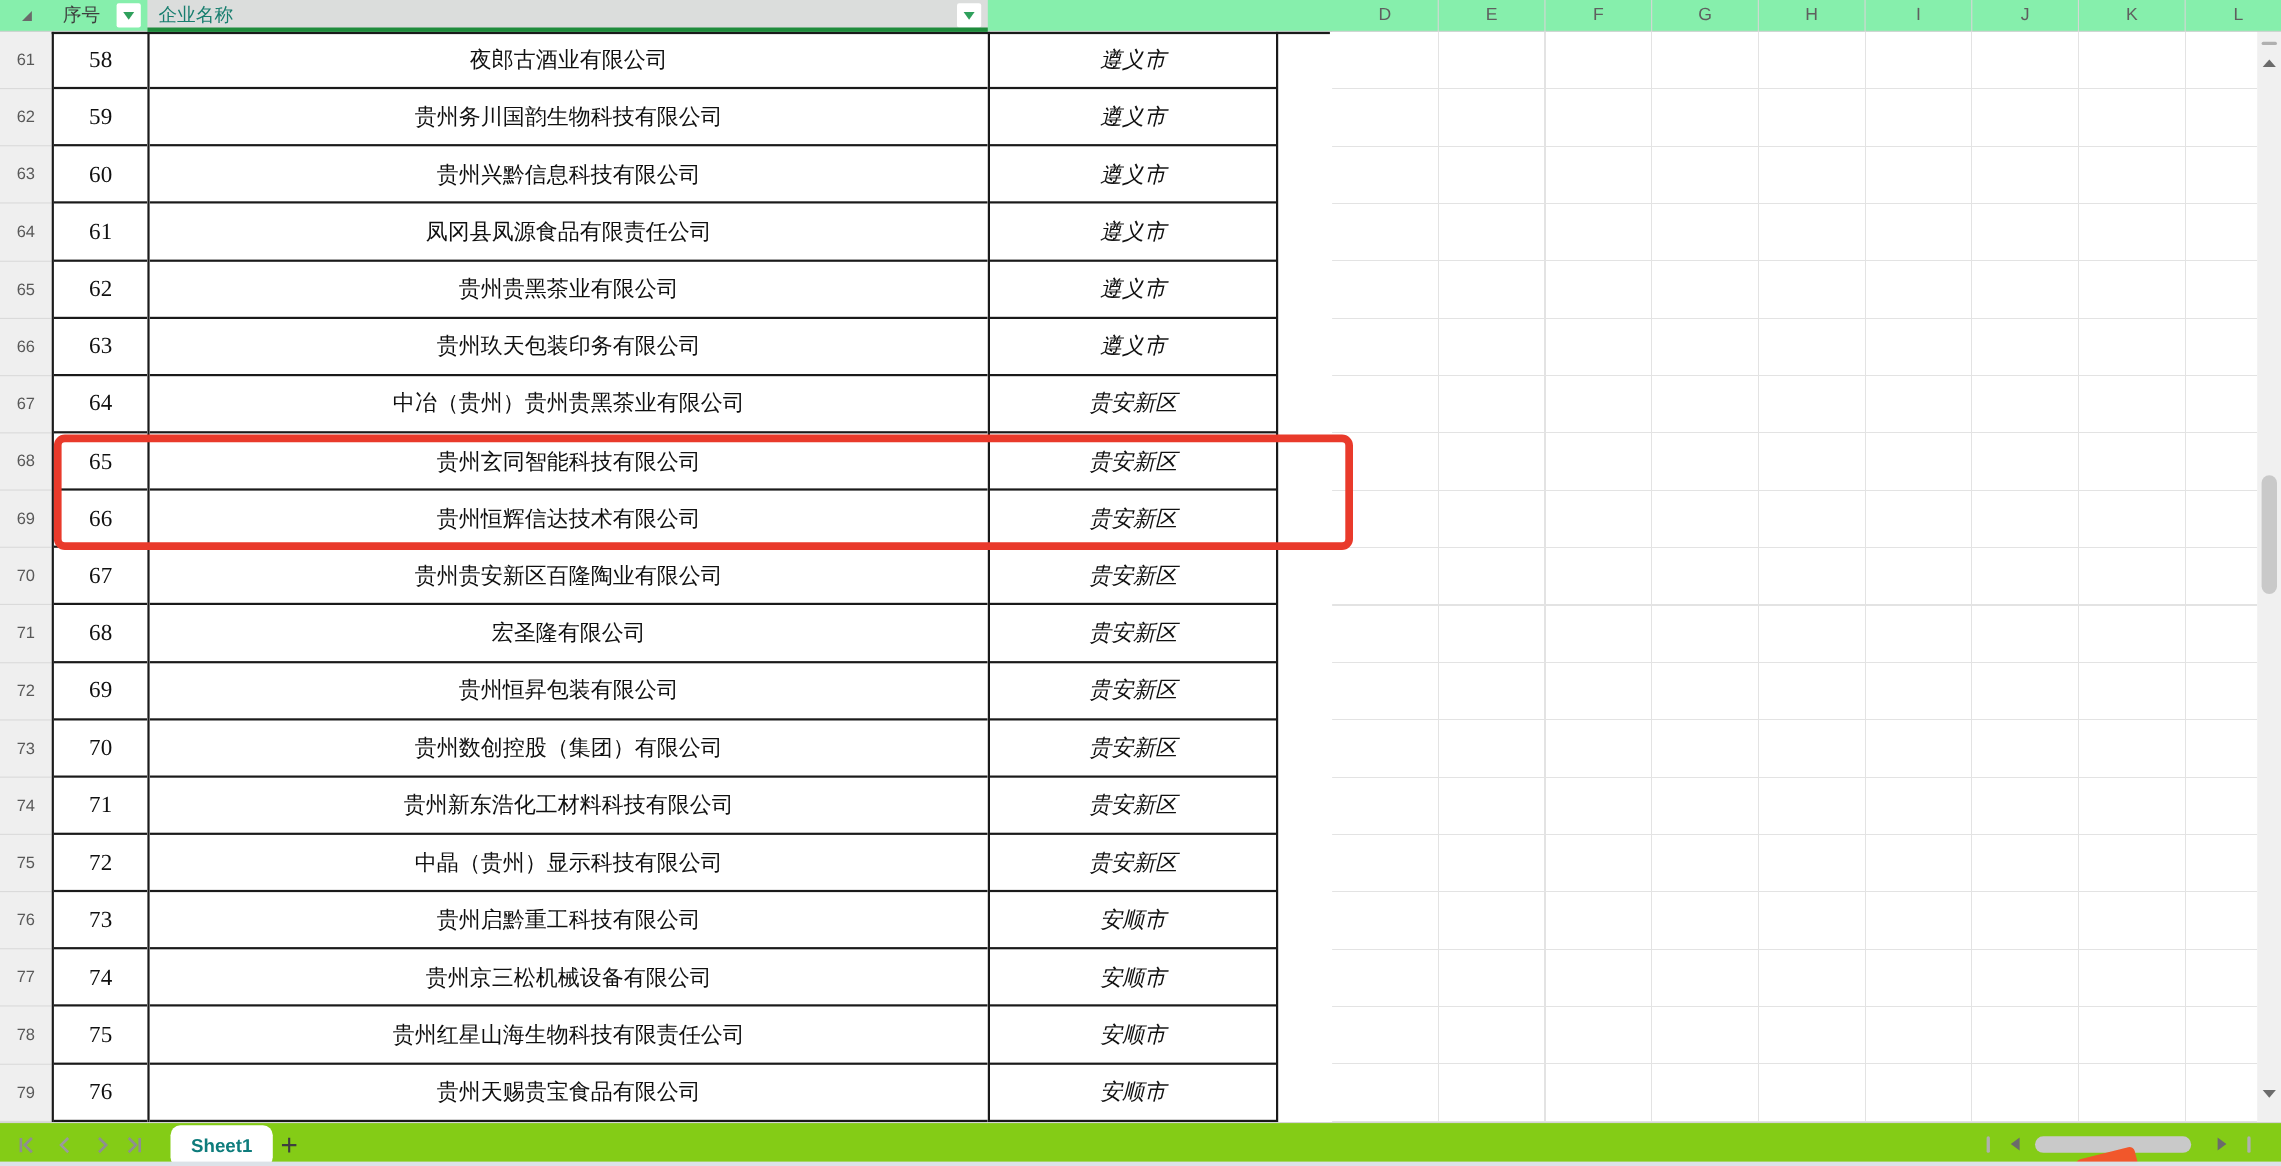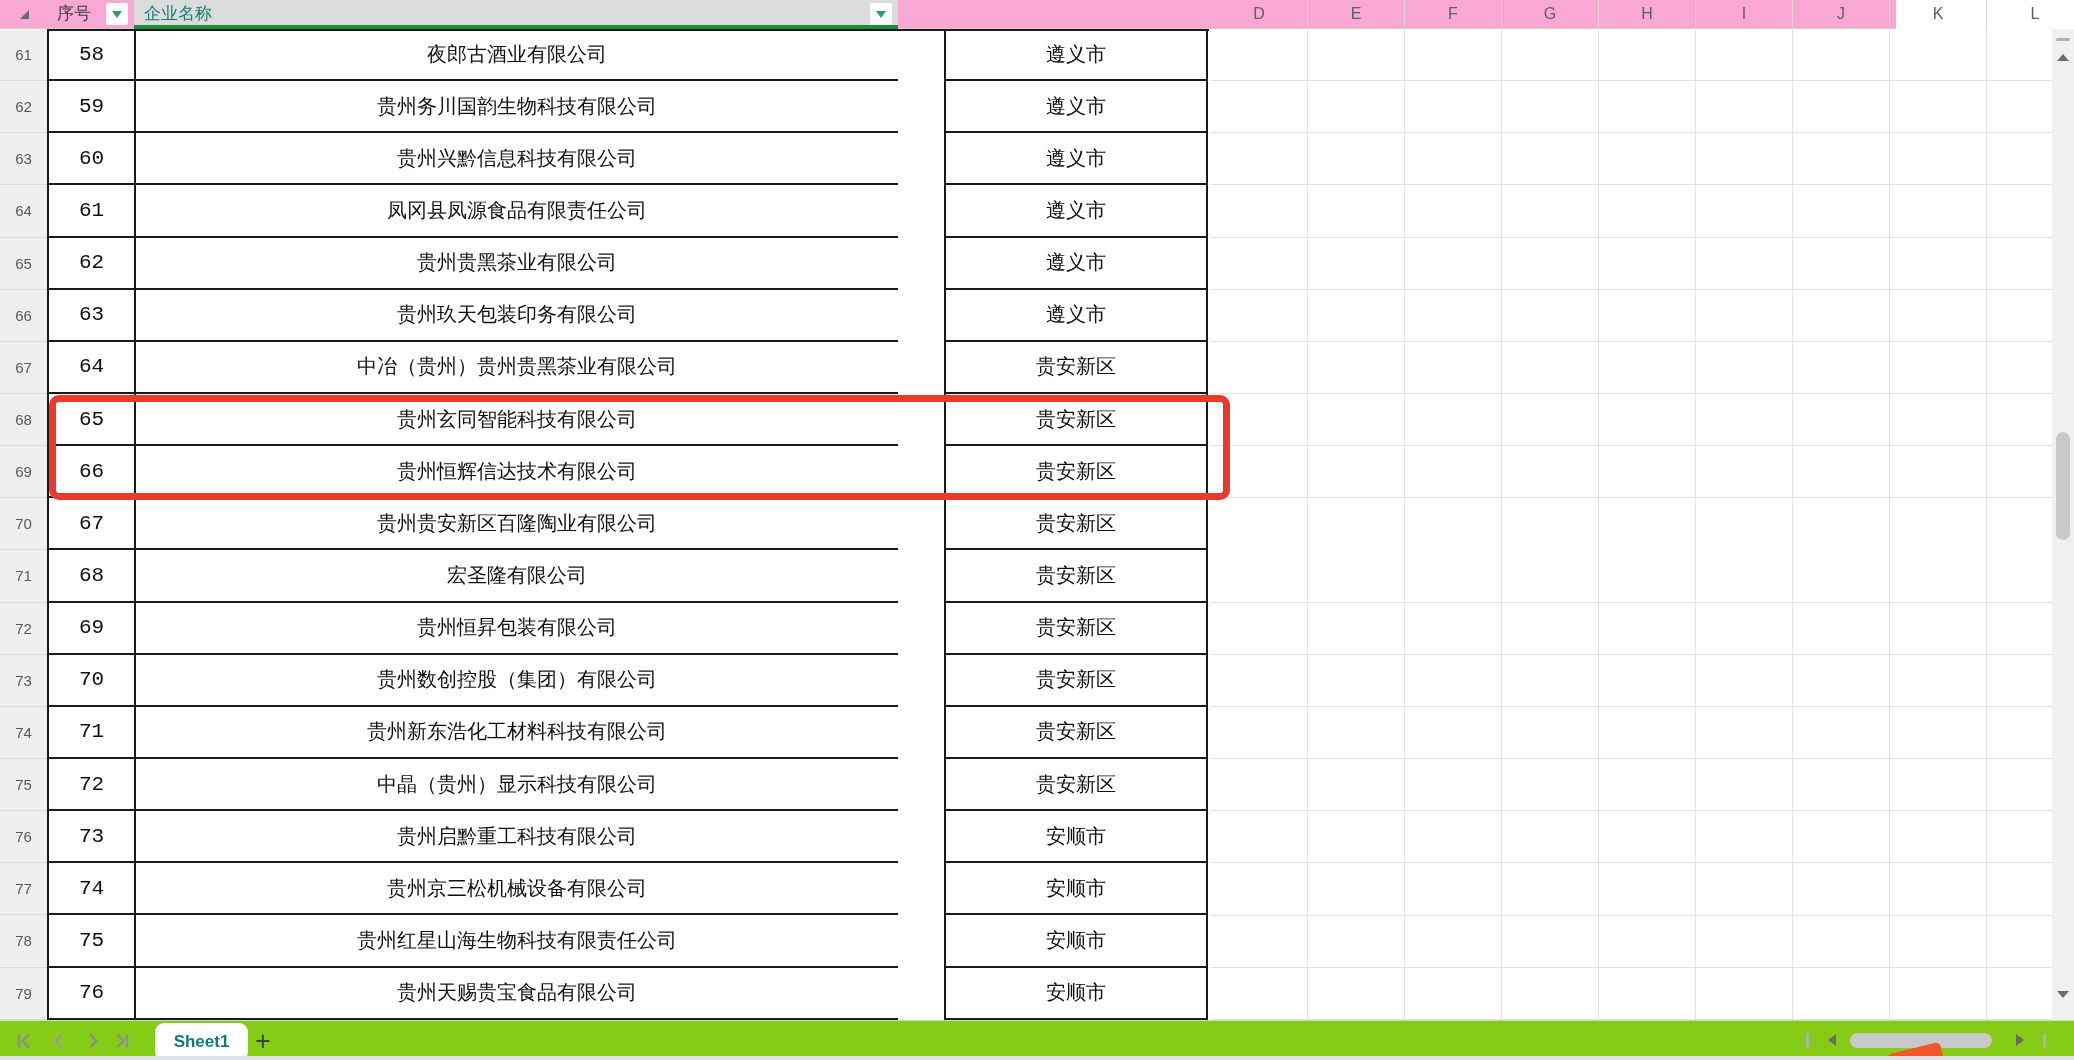--- a/index.html
+++ b/index.html
@@ -1,20 +1,20 @@
 <!DOCTYPE html>
 <html><head>
 <meta charset="utf-8">
 <style>
   html,body{margin:0;padding:0;background:#fff;}
   .app{position:relative;width:2074px;height:1060px;overflow:hidden;background:#fff;
        font-family:"Liberation Sans",sans-serif;}
 
   
-  .colhdr{position:absolute;left:0;top:0;width:1896px;height:29px;background:#f9a8d4;
+  .colhdr{position:absolute;left:0;top:0;width:2074px;height:29px;background:#86efac;
           border-bottom:1px solid #cfcfcf;box-sizing:border-box;padding-left:34px;}
   .hdr-seg{position:absolute;top:0;height:29px;box-sizing:border-box;}
   .hdr-corner{left:0;width:47px;}
   .corner-tri{position:absolute;right:18px;top:10px;width:0;height:0;
               border-left:9px solid transparent;border-bottom:9px solid #6a6a6a;}
   .hdr-a{left:47px;width:87px;}
   .hdr-b{left:134px;width:764px;background:#dbdddc;}
   .hdr-c{left:898px;width:311px;}
   .hdr-label{position:absolute;left:10px;top:0;line-height:28px;font-size:17px;color:#3d3d3d;white-space:nowrap;}
   .hdr-b .hdr-label{color:#177e6e;}
@@ -32,25 +32,25 @@
   .rowhdrs{position:absolute;left:0;top:29px;width:47px;height:991px;background:#efefef;overflow:hidden;}
   .rh-cell{height:52.15px;box-sizing:border-box;border-bottom:1px solid #dadada;
            display:flex;align-items:center;justify-content:center;
            font-size:15px;color:#595959;}
 
   
   .table-top-border{position:absolute;left:47px;top:29px;width:1162px;height:2px;background:#1a1a1a;z-index:4;}
   .tcol{position:absolute;top:29px;height:991px;box-sizing:border-box;border-left:2px solid #1a1a1a;overflow:hidden;background:#fff;}
   .tcol-a{left:47px;width:87px;}
   .tcol-b{left:134px;width:764px;}
-  .tcol-c{left:944px;width:264px;border-right:2px solid #1a1a1a;}
+  .tcol-c{left:898px;width:264px;border-right:2px solid #1a1a1a;font-style:italic;}
   .cell{height:52.15px;box-sizing:border-box;border-bottom:2px solid #1a1a1a;
         display:flex;align-items:center;justify-content:center;text-align:center;
         font-family:"Liberation Serif","DejaVu Serif",serif;color:#101010;overflow:hidden;white-space:nowrap;}
-  .cell.serial{font-size:21px;font-family:Liberation Mono, monospace;}
+  .cell.serial{font-size:21px;}
   .cell.name,.cell.region{font-size:20px;}
 
   
   .grid-dl{position:absolute;left:1211px;top:29px;width:841px;height:991px;background:#fff;
     background-image:
       repeating-linear-gradient(to right,transparent 0,transparent 96px,#e3e3e3 96px,#e3e3e3 97px),
       repeating-linear-gradient(to bottom,transparent 0,transparent 51.15px,#e3e3e3 51.15px,#e3e3e3 52.15px);}
 
   
   .red-box{position:absolute;left:49px;top:395px;width:1181px;height:105px;box-sizing:border-box;

